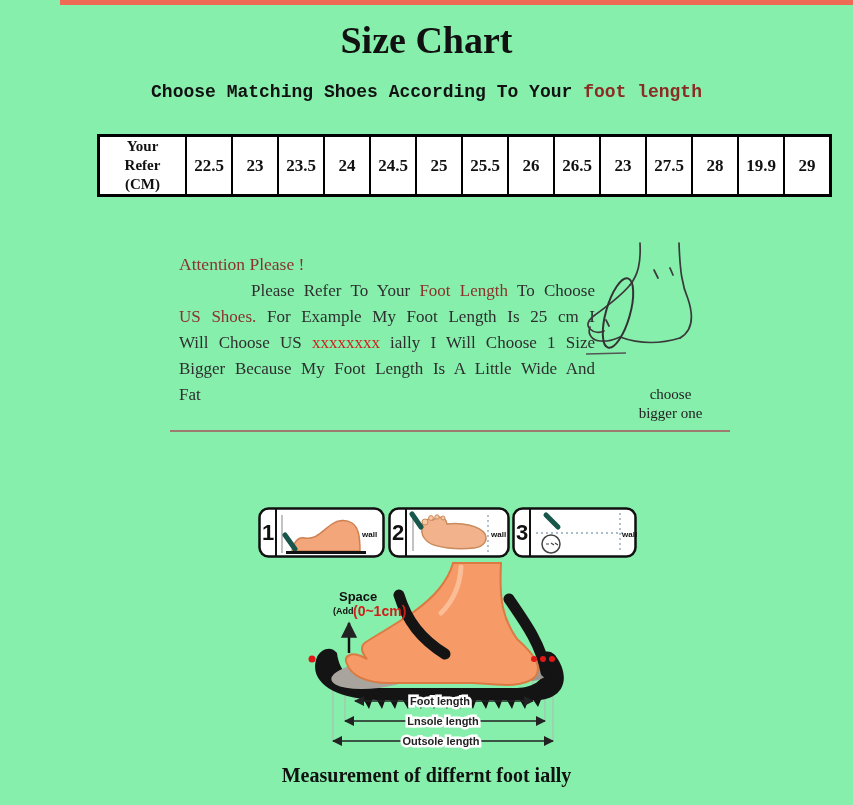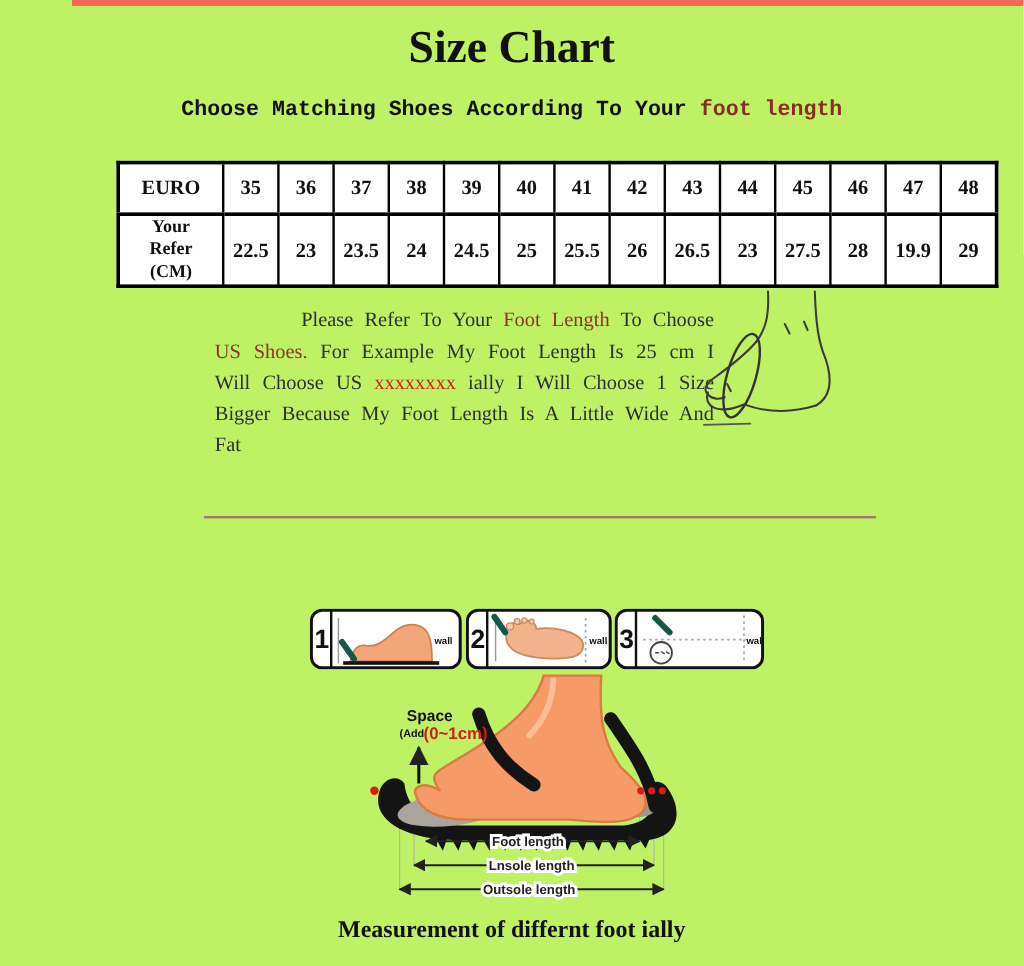--- a/index.html
+++ b/index.html
@@ -1,16 +1,16 @@
 <!DOCTYPE html>
 <html><head>
 <meta charset="utf-8">
 <style>
   html,body{margin:0;padding:0;background:#fff;}
-  #canvas{position:relative;width:853px;height:805px;background:#bef264;overflow:hidden;
+  #canvas{position:relative;width:853px;height:805px;background:#86efac;overflow:hidden;
           font-family:"Liberation Serif",serif;color:#1a1a1a;}
   .abs{position:absolute;}
 
   .top-bar{left:60px;top:0;width:793px;height:5px;background:#ee6a55;}
 
   .page-title{left:0;top:18px;width:853px;text-align:center;font-size:38px;font-weight:bold;color:#111;}
   .subtitle{left:0;top:82px;width:853px;text-align:center;font-size:18px;font-weight:bold;color:#111;font-family:Liberation Mono, monospace;}
   .red-dark{color:#8b2c24;}
   .red-bright{color:#cf1f1a;}
 
@@ -52,37 +52,20 @@
 <div id="canvas">
 
   <div class="abs top-bar"></div>
 
   <div class="abs page-title">Size Chart</div>
 
   <div class="abs subtitle"><span>Choose Matching Shoes According To Your </span><span class="red-dark">foot length</span></div>
 
   <table class="abs size-table">
     <tbody>
-        <tr class="r1">
-      <td class="lbl">EURO</td>
-      <td class="sz">35</td>
-      <td class="sz">36</td>
-      <td class="sz">37</td>
-      <td class="sz">38</td>
-      <td class="sz">39</td>
-      <td class="sz">40</td>
-      <td class="sz">41</td>
-      <td class="sz">42</td>
-      <td class="sz">43</td>
-      <td class="sz">44</td>
-      <td class="sz">45</td>
-      <td class="sz">46</td>
-      <td class="sz">47</td>
-      <td class="sz">48</td>
-    </tr>
     <tr class="r2">
       <td class="lbl">
         <div class="cm-lbl">Your</div>
         <div class="cm-lbl">Refer</div>
         <div class="cm-lbl">(CM)</div>
       </td>
       <td class="sz">22.5</td>
       <td class="sz">23</td>
       <td class="sz">23.5</td>
       <td class="sz">24</td>
@@ -94,35 +77,40 @@
       <td class="sz">23</td>
       <td class="sz">27.5</td>
       <td class="sz">28</td>
       <td class="sz">19.9</td>
       <td class="sz">29</td>
     </tr>
   </tbody>
     </table>
 
   <div class="abs attention">
+    <p class="attention-heading">Attention Please !</p>
     <p class="attention-body"><span>Please Refer To Your </span><span class="red-dark">Foot Length</span><span> To Choose </span><span class="red-dark">US Shoes.</span><span> For Example My Foot Length Is 25 cm I Will Choose US </span><span class="red-bright">xxxxxxxx</span><span> ially I Will Choose 1 Size Bigger Because My Foot Length Is A Little Wide And Fat</span></p>
   </div>
 
   <svg class="abs" style="left:584px;top:241px;" width="130" height="126" viewBox="0 0 130 126">
     <path class="sketch-stroke" d="M95,2 C96,30 98,44 104,58 C110,76 108,90 96,97"></path>
     <path class="sketch-stroke" d="M56,2 C57,22 54,34 46,44"></path>
     <path class="sketch-stroke" d="M46,44 C36,56 22,66 11,74 C4,79 2,84 6,88 C10,92 16,92 20,90"></path>
     <path class="sketch-stroke" d="M6,86 C3,94 9,100 17,100 C25,101 31,98 36,96 C55,103 76,103 96,97"></path>
     <path class="sketch-stroke" d="M22,79 l3,6"></path>
     <path class="sketch-stroke" d="M70,29 l4,8"></path>
     <path class="sketch-stroke" d="M86,27 l3,7"></path>
     <ellipse cx="34" cy="72" rx="12" ry="36" transform="rotate(16 34 72)" fill="none" stroke="#333" stroke-width="2"></ellipse>
     <line x1="2" y1="113" x2="42" y2="112" stroke="#555" stroke-width="1.5"></line>
   </svg>
 
+  <div class="abs choose-note">
+    <div>choose</div>
+    <div>bigger one</div>
+  </div>
 
   <div class="abs divider"></div>
 
 
   <svg class="abs" style="left:258px;top:507px;" width="127" height="51" viewBox="0 0 127 51">
     <rect x="1.5" y="1.5" width="124" height="48" rx="9" fill="#fff" stroke="#111" stroke-width="2.5"></rect>
     <text class="step-num" x="4" y="33">1</text>
     <line x1="18" y1="2" x2="18" y2="49" stroke="#111" stroke-width="2"></line>
     <line x1="24" y1="8" x2="24" y2="46" stroke="#999" stroke-width="1.2"></line>
     <path d="M34,44 C36,34 41,30 47,31 C58,33 64,24 74,17 C80,13 88,12 94,16 C100,20 102,28 102,44 Z" fill="#f4a67b" stroke="#cf8050" stroke-width="1.5"></path>

